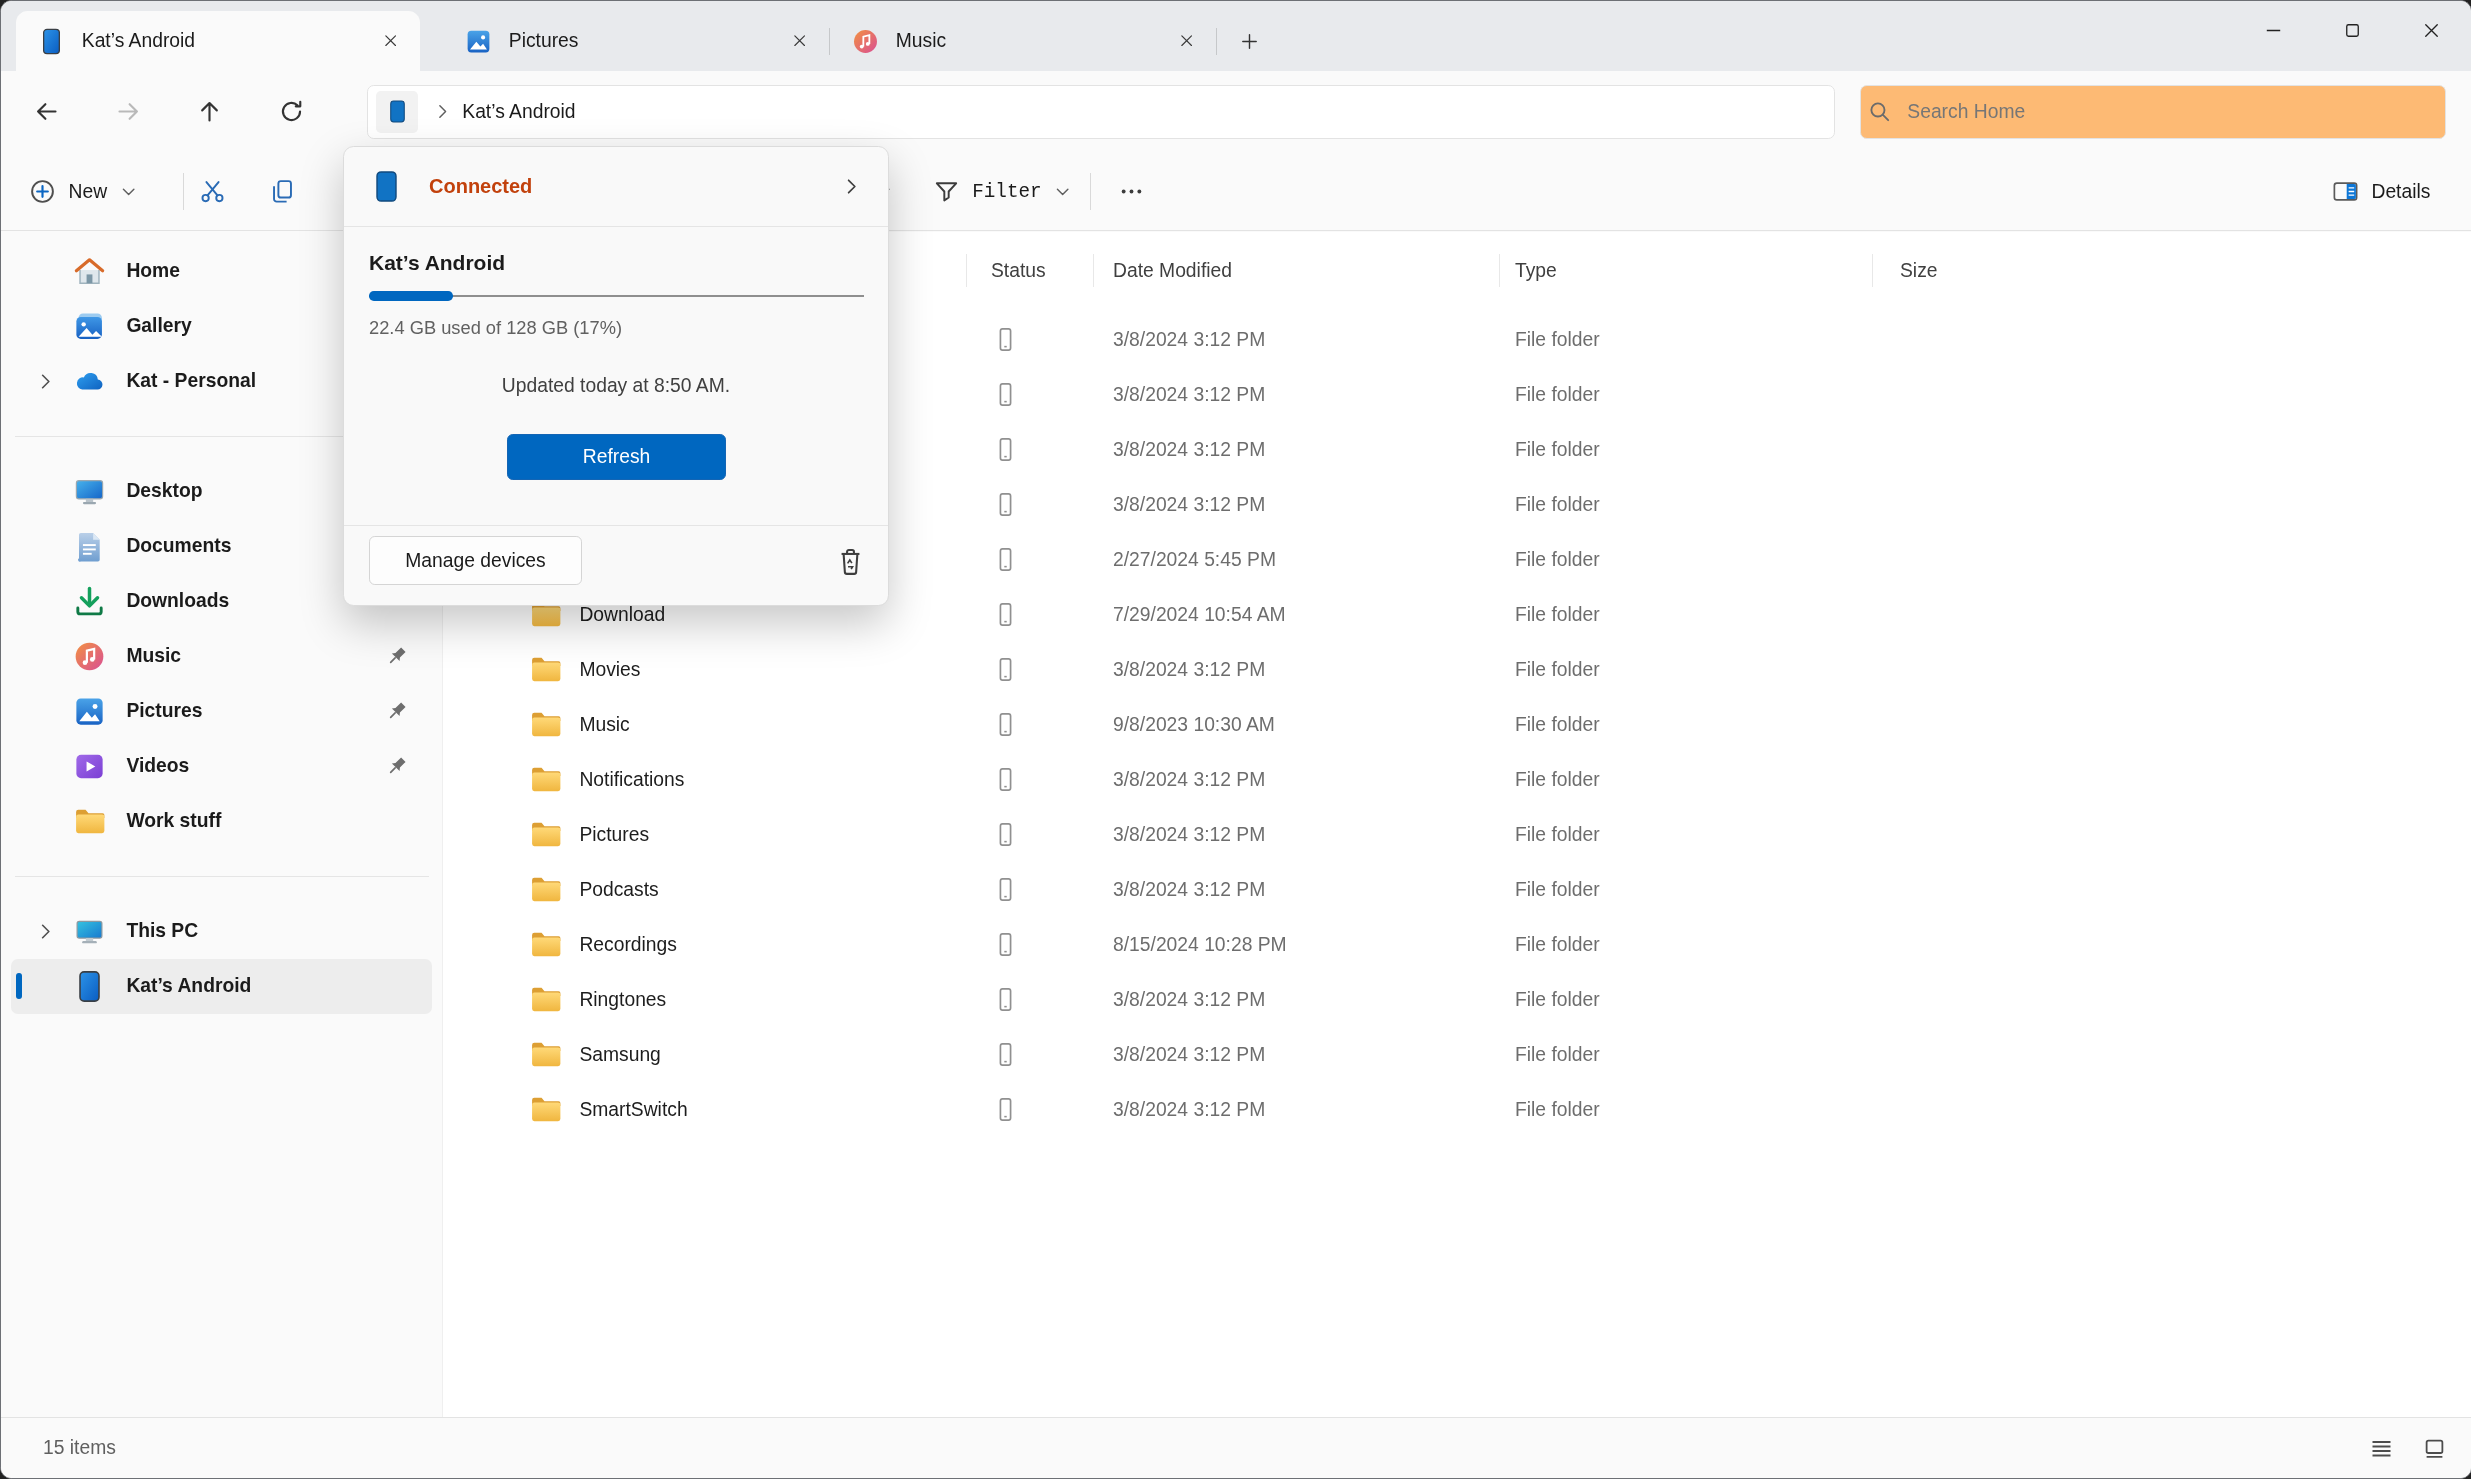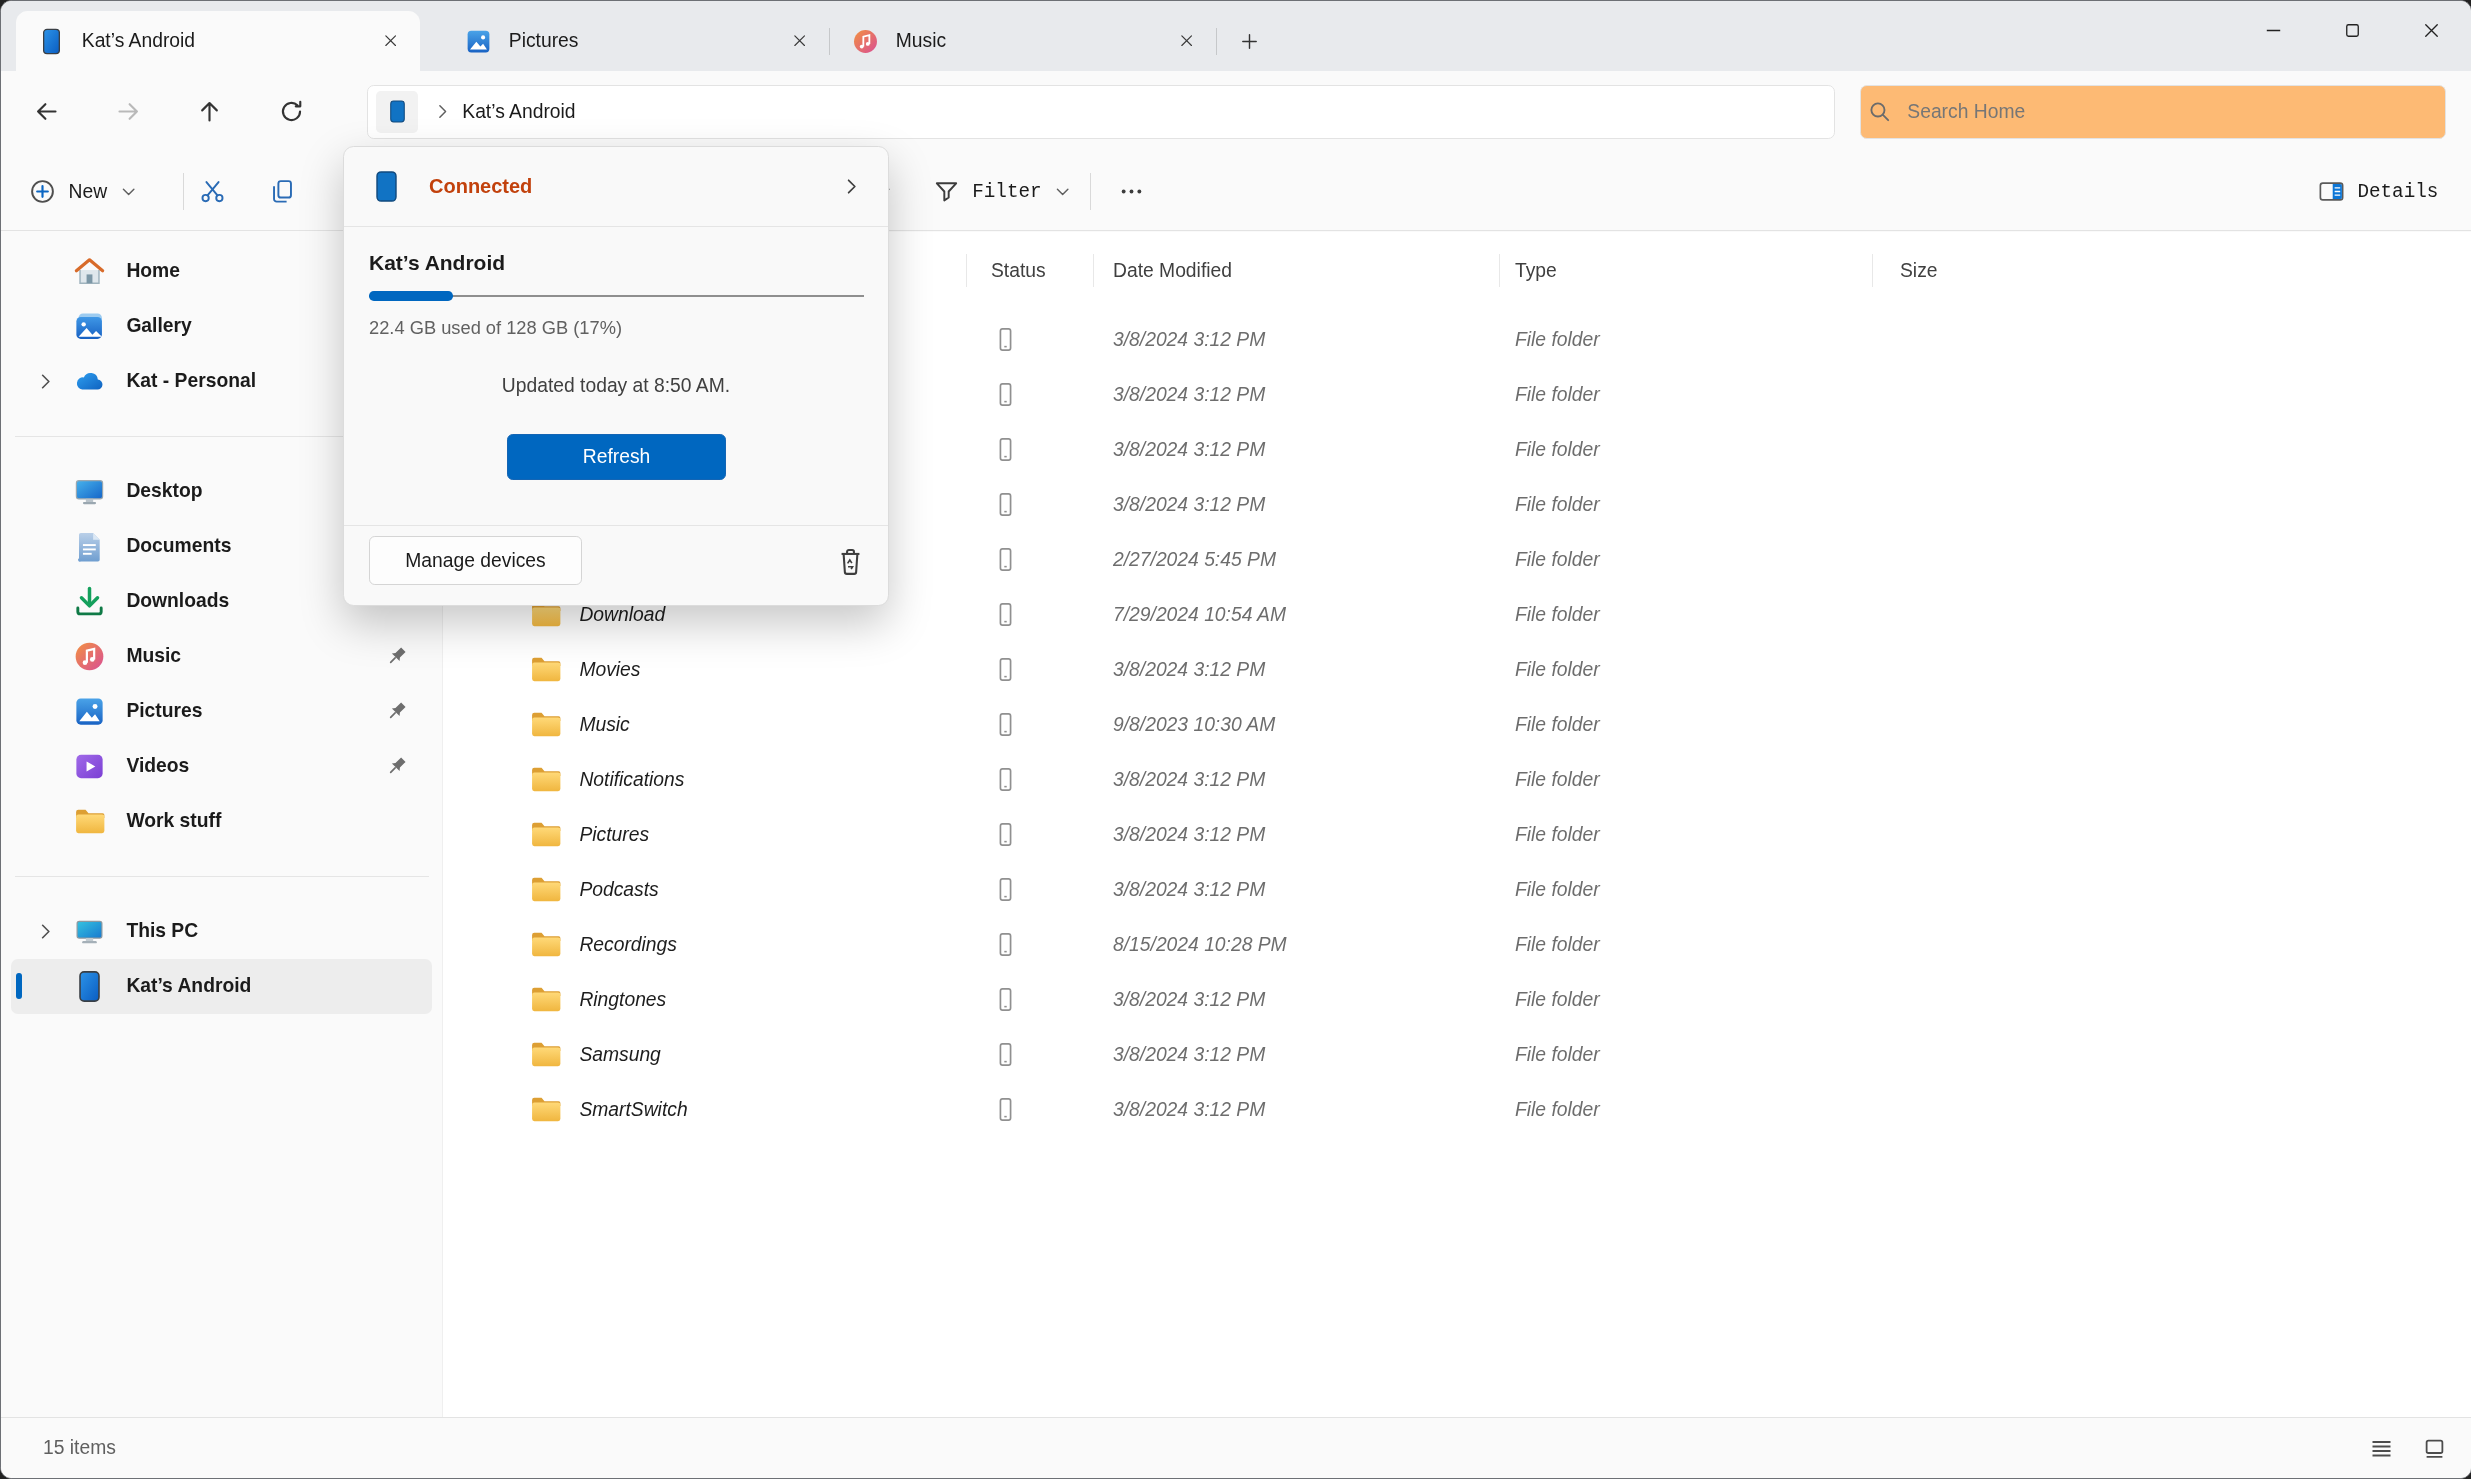--- a/index.html
+++ b/index.html
@@ -64,21 +64,21 @@
   .filepane { position:absolute; left:441px; top:0; right:0; bottom:0; background:#fff; border-left:1px solid #efefef; }
   .colhead { position:absolute; top:19.3px; left:0; right:0; height:39px; }
   .colhead .col { position:absolute; font-size:19.3px; color:#3f3f3f; line-height:39px; white-space:nowrap; }
   .col-sep { position:absolute; top:2.9px; width:1px; height:33px; background:#e8e8e8; }
   .h-status { left:548px; }
   .h-date   { left:670px; }
   .h-type   { left:1072px; }
   .h-size   { left:1457px; }
   .sep1 { left:523px; } .sep2 { left:650px; } .sep3 { left:1056px; } .sep4 { left:1429px; }
 
-  .rows { position:absolute; top:80px; left:0; right:12px;font-style:italic; }
+  .rows { position:absolute; top:80px; left:0; right:12px; }
   .frow { position:relative; height:55px; }
   .frow .cell { position:absolute; top:0; height:55px; display:flex; align-items:center; }
   .c-name   { left:85px; }
   .c-name .fico { width:35px; height:35px; flex:none; }
   .c-name .fico svg { width:35px; height:35px; }
   .c-name .fname { font-size:19.3px; color:#1d1d1d; margin-left:16.4px; white-space:nowrap; }
   .c-status { left:548px; width:29px; justify-content:center; }
   .c-status svg { width:29px; height:29px; }
   .c-date   { left:670px; font-size:19.3px; color:#6d6d6d; white-space:nowrap; }
   .c-type   { left:1072px; font-size:19.3px; color:#6d6d6d; white-space:nowrap; }
@@ -298,21 +298,21 @@
     <div class="tb-divider" style="left:1089px;"></div>
     <div class="tb-item" style="left:1104px;">
       <svg viewBox="0 0 24 24">
           <g fill="#3c3c3c">
             <circle cx="5.5" cy="12" r="1.6"></circle>
             <circle cx="12" cy="12" r="1.6"></circle>
             <circle cx="18.5" cy="12" r="1.6"></circle>
           </g>
         </svg>
     </div>
-    <div class="tb-item" style="right:21px;font-family:Liberation Mono, monospace;">
+    <div class="tb-item" style="right:29px;">
       <svg viewBox="0 0 24 24">
           <rect x="2.8" y="5" width="18.4" height="14" rx="2" fill="none" stroke="#5a5a5a" stroke-width="1.4"></rect>
           <path d="M13 5.7h6.2a1.4 1.4 0 0 1 1.4 1.4v9.8a1.4 1.4 0 0 1-1.4 1.4H13z" fill="#0c76d6"></path>
           <g stroke="#fff" stroke-width="1.2">
             <line x1="14.6" y1="9" x2="19.2" y2="9"></line>
             <line x1="14.6" y1="12" x2="19.2" y2="12"></line>
             <line x1="14.6" y1="15" x2="19.2" y2="15"></line>
           </g>
         </svg>
       <span class="tb-label" style="margin-right:0;">Details</span>

